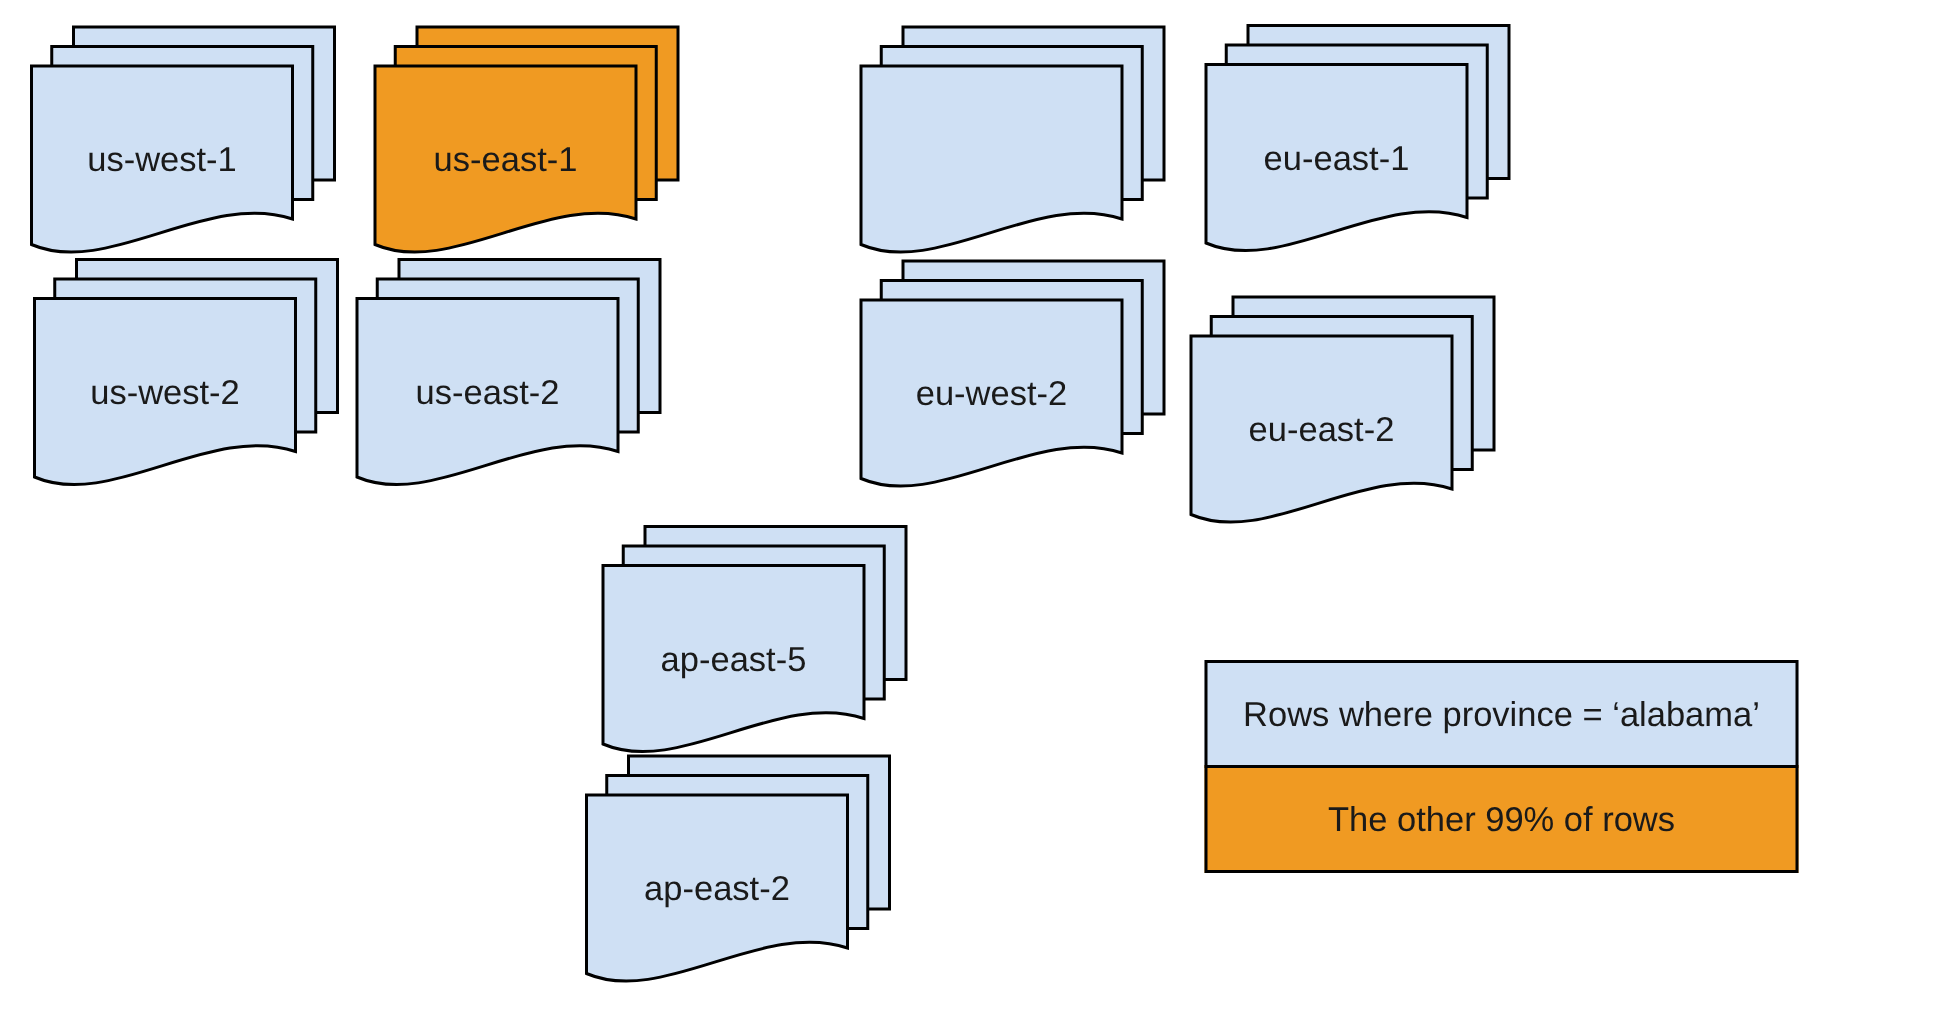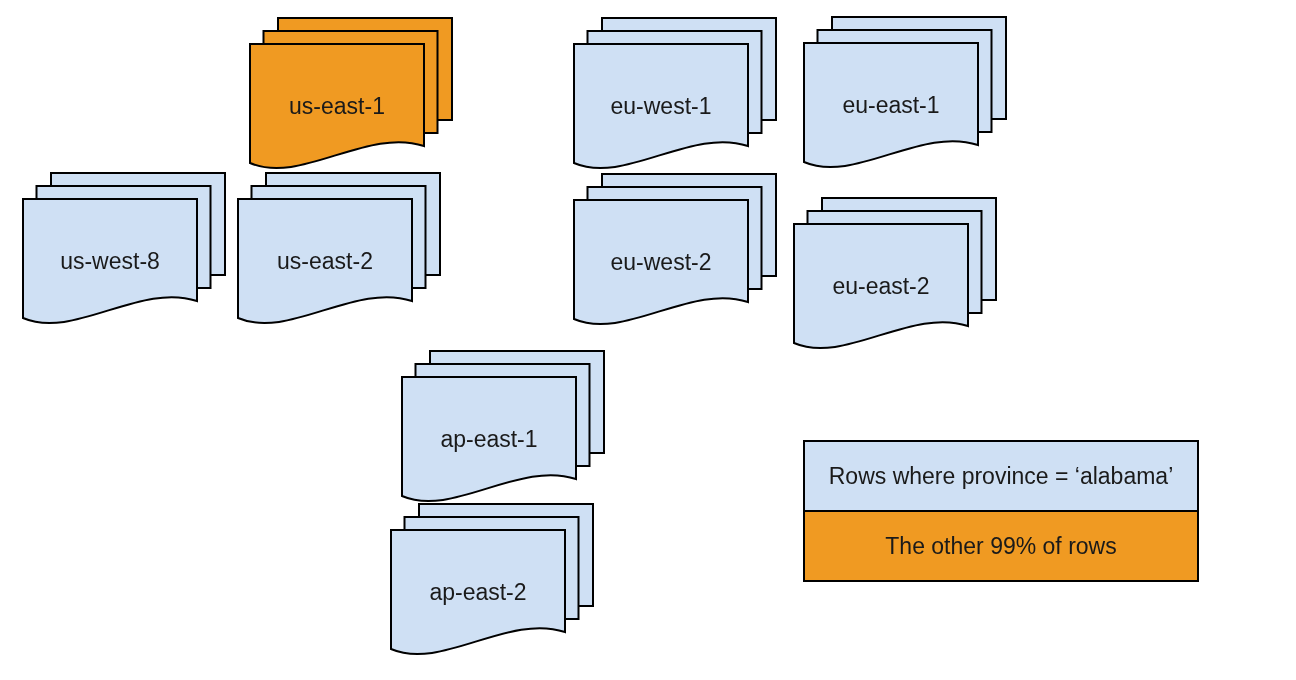--- a/index.html
+++ b/index.html
@@ -39,55 +39,62 @@
     font-size:23px;white-space:nowrap;
   }
   .legend-row.blue{background:var(--region-fill);}
   .legend-row.orange{background:var(--highlight-fill);margin-top:-2px;height:72px;}
 </style>
 </head>
 <body>
 
 <div class="canvas">
 
+  <div class="stack" style="left:20px;top:17px;">
+    <svg width="204" height="153" viewBox="0 0 204 153">
+      <rect class="doc" x="29" y="1" width="174" height="102"></rect>
+      <rect class="doc" x="14.5" y="14" width="174" height="102"></rect>
+      <path class="doc" d="M1,27 L175,27 L175,129 C118,110 52,168 1,146 Z"></path>
+    </svg>
+    <div class="stack-label">us-west-1</div>
+  </div>
 
   <div class="stack highlight" style="left:249px;top:17px;">
     <svg width="204" height="153" viewBox="0 0 204 153">
       <rect class="doc" x="29" y="1" width="174" height="102"></rect>
       <rect class="doc" x="14.5" y="14" width="174" height="102"></rect>
       <path class="doc" d="M1,27 L175,27 L175,129 C118,110 52,168 1,146 Z"></path>
     </svg>
     <div class="stack-label">us-east-1</div>
   </div>
 
   <div class="stack" style="left:573px;top:17px;">
     <svg width="204" height="153" viewBox="0 0 204 153">
       <rect class="doc" x="29" y="1" width="174" height="102"></rect>
       <rect class="doc" x="14.5" y="14" width="174" height="102"></rect>
       <path class="doc" d="M1,27 L175,27 L175,129 C118,110 52,168 1,146 Z"></path>
     </svg>
-    <div class="stack-label">eu-west-1</div>
   </div>
 
   <div class="stack" style="left:803px;top:16px;padding-left:19px;">
     <svg width="204" height="153" viewBox="0 0 204 153">
       <rect class="doc" x="29" y="1" width="174" height="102"></rect>
       <rect class="doc" x="14.5" y="14" width="174" height="102"></rect>
       <path class="doc" d="M1,27 L175,27 L175,129 C118,110 52,168 1,146 Z"></path>
     </svg>
     <div class="stack-label">eu-east-1</div>
   </div>
 
   <div class="stack" style="left:22px;top:172px;">
     <svg width="204" height="153" viewBox="0 0 204 153">
       <rect class="doc" x="29" y="1" width="174" height="102"></rect>
       <rect class="doc" x="14.5" y="14" width="174" height="102"></rect>
       <path class="doc" d="M1,27 L175,27 L175,129 C118,110 52,168 1,146 Z"></path>
     </svg>
-    <div class="stack-label">us-west-8</div>
+    <div class="stack-label">us-west-2</div>
   </div>
 
   <div class="stack" style="left:237px;top:172px;">
     <svg width="204" height="153" viewBox="0 0 204 153">
       <rect class="doc" x="29" y="1" width="174" height="102"></rect>
       <rect class="doc" x="14.5" y="14" width="174" height="102"></rect>
       <path class="doc" d="M1,27 L175,27 L175,129 C118,110 52,168 1,146 Z"></path>
     </svg>
     <div class="stack-label">us-east-2</div>
   </div>
@@ -109,21 +116,21 @@
     </svg>
     <div class="stack-label">eu-east-2</div>
   </div>
 
   <div class="stack" style="left:401px;top:350px;">
     <svg width="204" height="153" viewBox="0 0 204 153">
       <rect class="doc" x="29" y="1" width="174" height="102"></rect>
       <rect class="doc" x="14.5" y="14" width="174" height="102"></rect>
       <path class="doc" d="M1,27 L175,27 L175,129 C118,110 52,168 1,146 Z"></path>
     </svg>
-    <div class="stack-label">ap-east-1</div>
+    <div class="stack-label">ap-east-5</div>
   </div>
 
   <div class="stack" style="left:390px;top:503px;">
     <svg width="204" height="153" viewBox="0 0 204 153">
       <rect class="doc" x="29" y="1" width="174" height="102"></rect>
       <rect class="doc" x="14.5" y="14" width="174" height="102"></rect>
       <path class="doc" d="M1,27 L175,27 L175,129 C118,110 52,168 1,146 Z"></path>
     </svg>
     <div class="stack-label">ap-east-2</div>
   </div>

